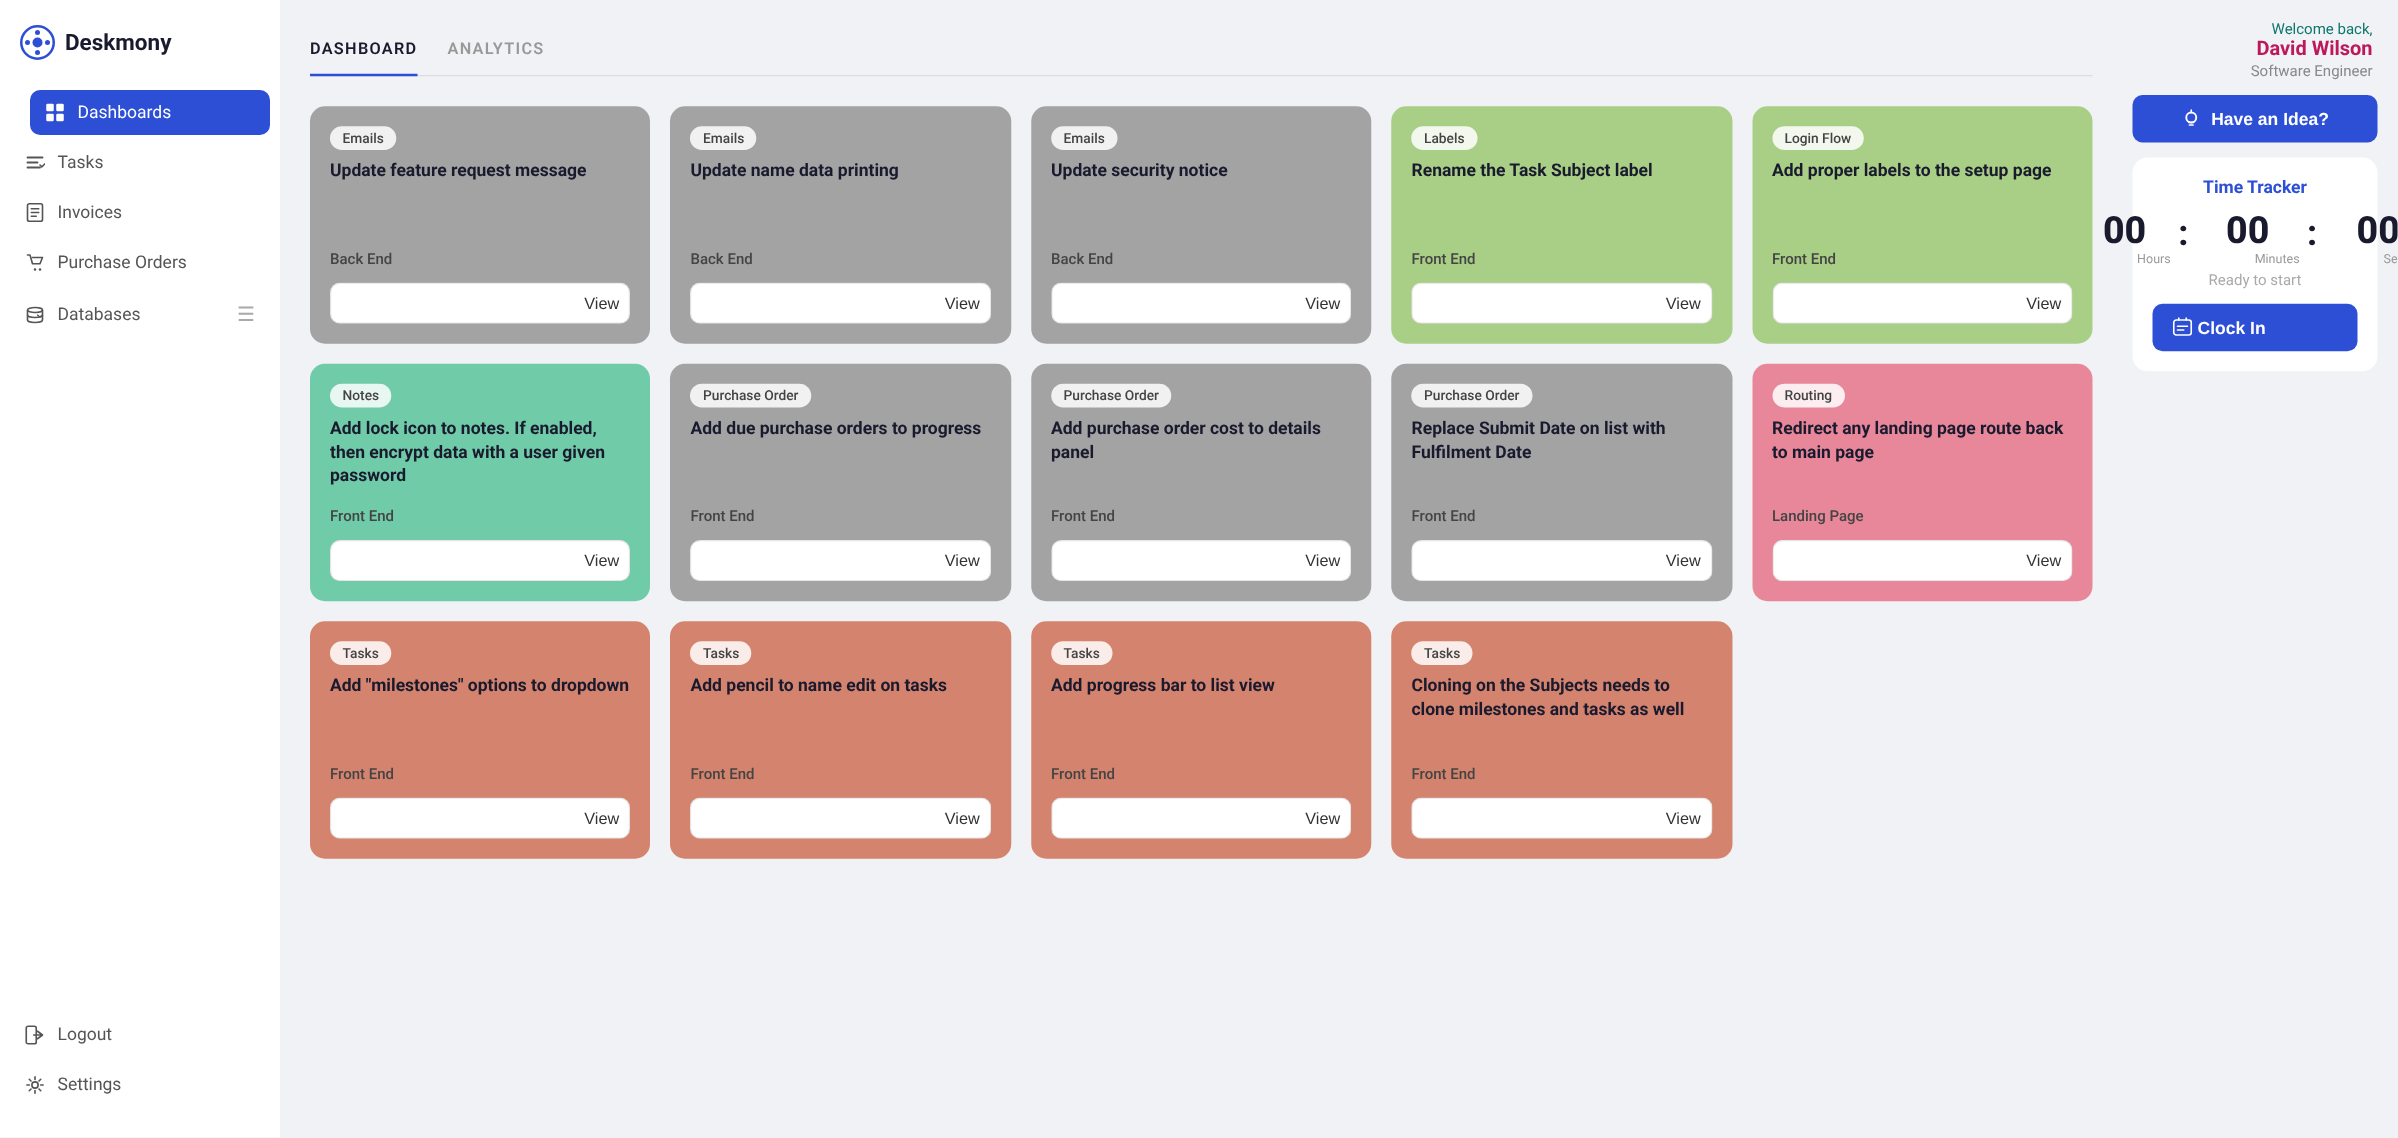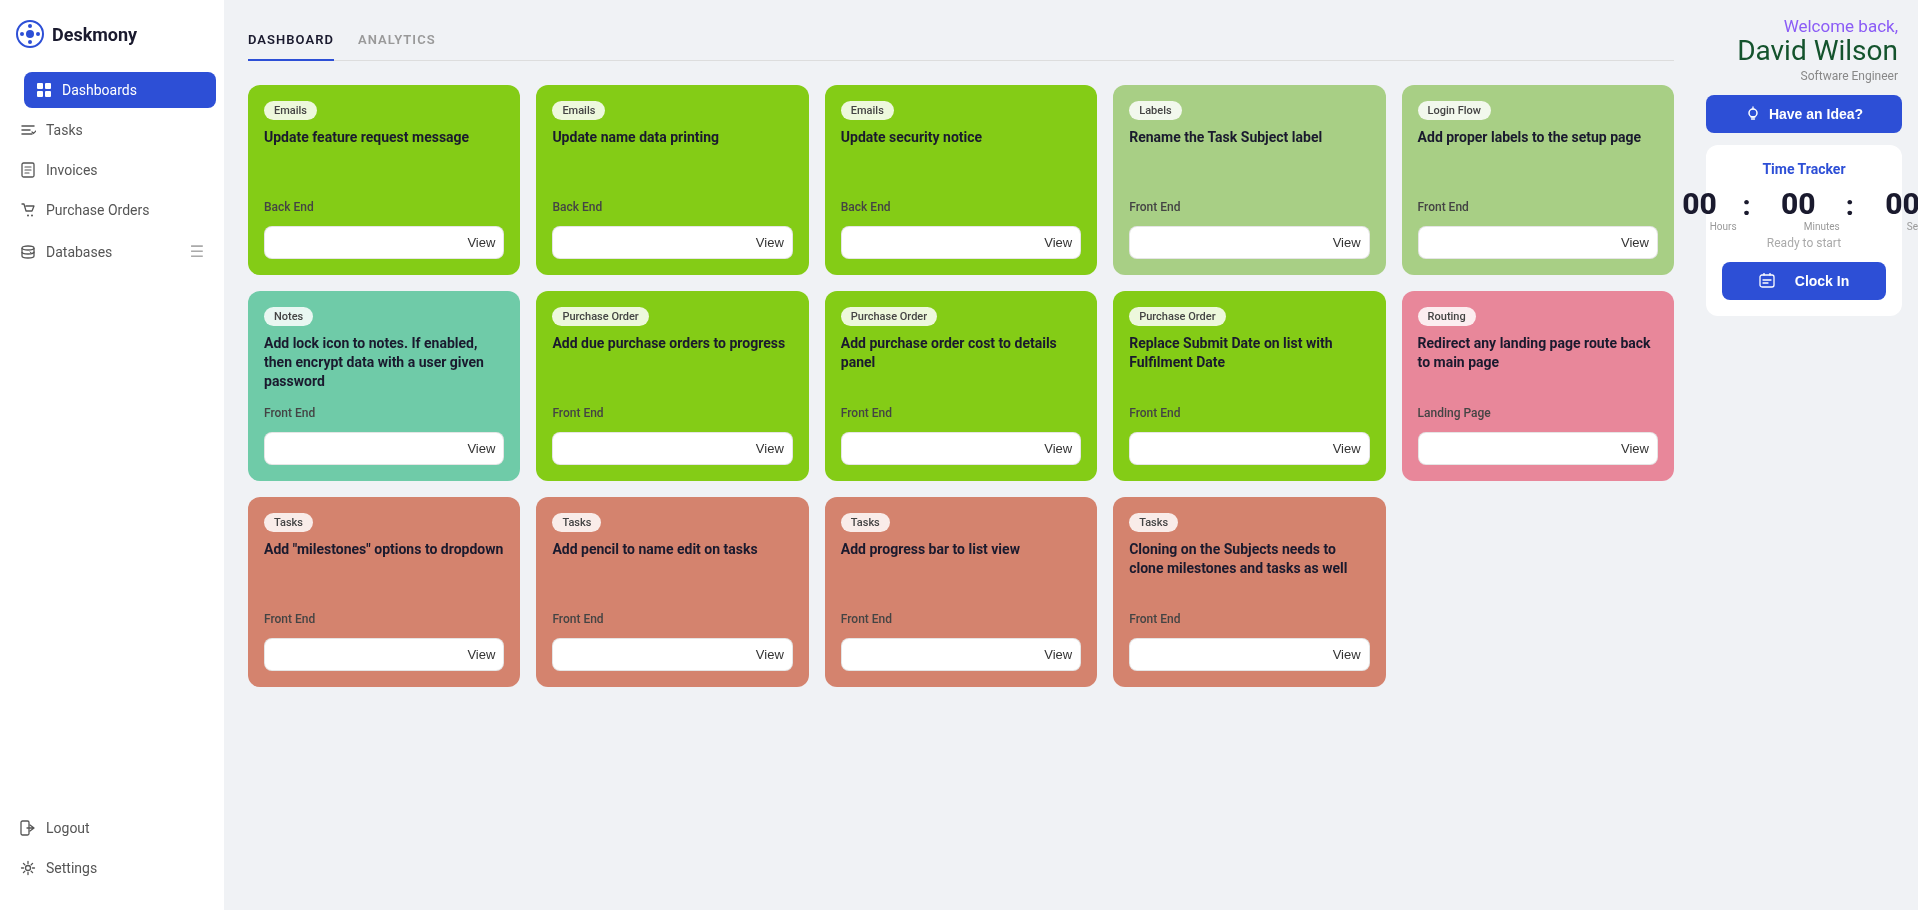--- a/index.html
+++ b/index.html
@@ -142,48 +142,48 @@
       padding: 8px;
       text-align: right;
       font-size: 13px;
       font-weight: 500;
       color: #333;
       cursor: pointer;
       margin-top: 4px;
     }
 
     
-    .card-purple { background: #84cc16; }
+    .card-purple { background: #a3a3a3; }
     .card-green { background: #a8cf85; }
     .card-teal { background: #6fcba8; }
     .card-pink { background: #e8879a; }
     .card-salmon { background: #d4836e; }
 
     
     .right-panel {
       width: 220px;
       flex-shrink: 0;
       padding: 16px 16px 16px 8px;
       display: flex;
       flex-direction: column;
       gap: 12px;
     }
 
     .welcome-text {
       text-align: right;
       padding-right: 4px;
     }
     .welcome-greeting {
-      font-size: 17px;
-      color: #8b5cf6;
+      font-size: 12px;
+      color: #0f766e;
     }
     .welcome-name {
-      font-size: 28px;
-      font-weight: 400;
-      color: #14532d;
+      font-size: 16px;
+      font-weight: 700;
+      color: #be185d;
       line-height: 1.1;
     }
     .welcome-role {
       font-size: 12px;
       color: #888;
       margin-top: 2px;
     }
 
     .idea-btn {
       background: #2d4fd6;
@@ -260,22 +260,21 @@
       background: #2d4fd6;
       color: #fff;
       border: none;
       border-radius: 8px;
       padding: 11px 16px;
       font-size: 14px;
       font-weight: 600;
       cursor: pointer;
       display: flex;
       align-items: center;
-      justify-content: center;
-      gap: 20px;
+      gap: 4px;
       width: 100%;
     }
   </style>
 </head>
 <body>
 
 <aside class="sidebar">
   <div class="logo">
     <svg class="logo-icon" viewBox="0 0 28 28" fill="none">
       <circle cx="14" cy="14" r="13" stroke="#2d4fd6" stroke-width="2" fill="none"></circle>

